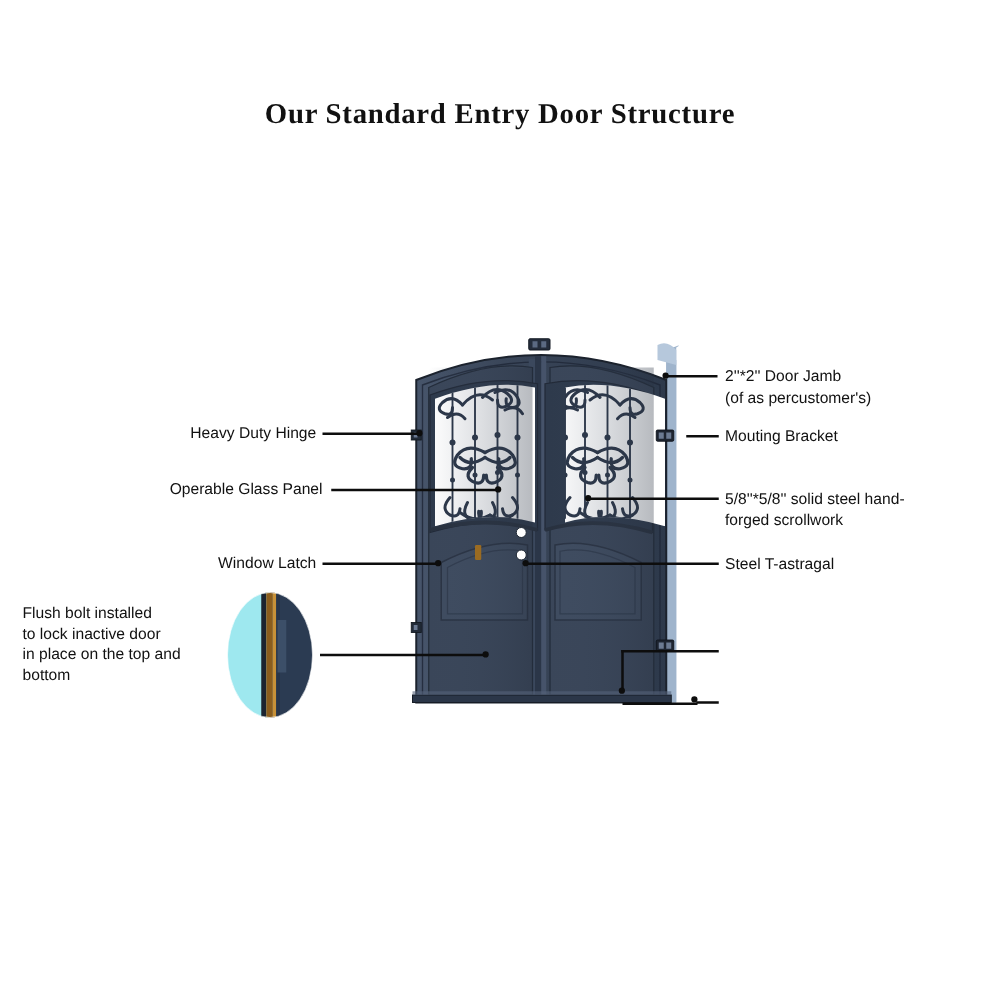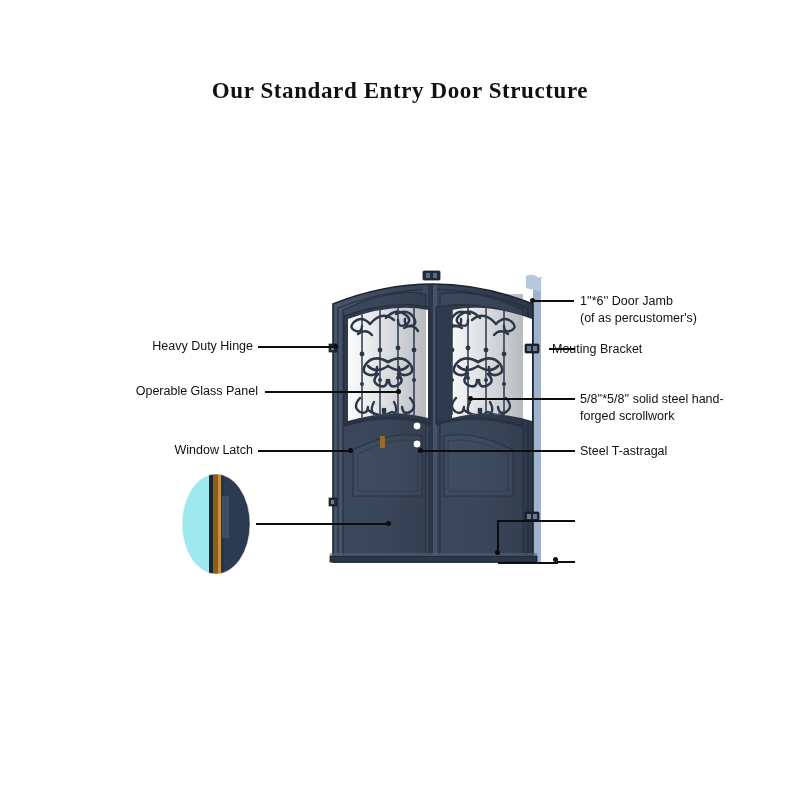--- a/index.html
+++ b/index.html
@@ -313,25 +313,29 @@
   <div class="lead" style="left:557px; top:561px; width:18px;"></div>
   <div class="dot" style="left:553px; top:557px;"></div>
   <div class="lead" style="left:498px; top:562px; width:60px;"></div>
 
   <div class="label l" style="left:48px; top:338px; width:205px;text-align:right;">Heavy Duty Hinge</div>
 
   <div class="label l" style="left:48px; top:442px; width:205px;">Window Latch</div>
 
   <div class="label l" style="left:28px; top:383px; width:230px;">Operable Glass Panel</div>
 
-
-  <div class="label r" style="left:580px; top:293px; width:215px;">1''*6'' Door Jamb
+  <div class="label l" style="left:18px; top:482px; width:155px; text-align:left;">Flush bolt installed
+to lock inactive door
+in place on the top and
+bottom</div>
+
+  <div class="label r" style="left:580px; top:293px; width:215px;">2''*2'' Door Jamb
 (of as percustomer's)</div>
 
-  <div class="label r" style="left:552px; top:341px; width:215px;">Mouting Bracket</div>
+  <div class="label r" style="left:580px; top:341px; width:215px;">Mouting Bracket</div>
 
   <div class="label r" style="left:580px; top:391px; width:215px;">5/8''*5/8'' solid steel hand-
 forged scrollwork</div>
 
   <div class="label r" style="left:580px; top:443px; width:215px;">Steel T-astragal</div>
 
 
 
 </div>
 

